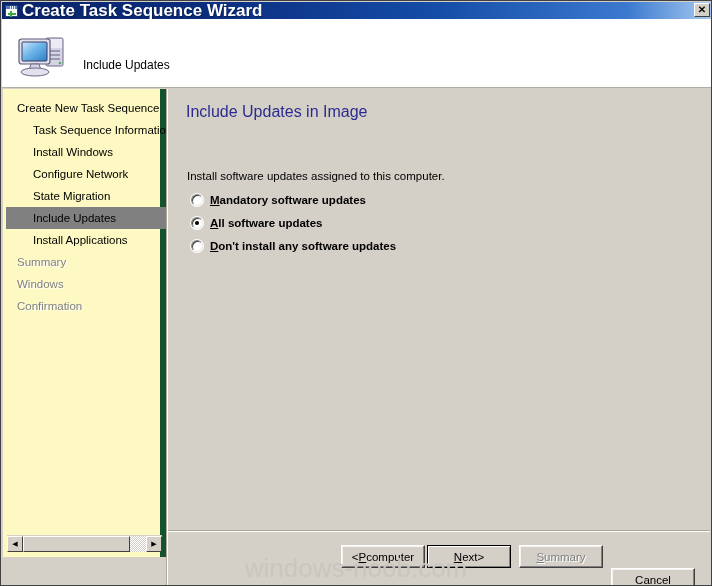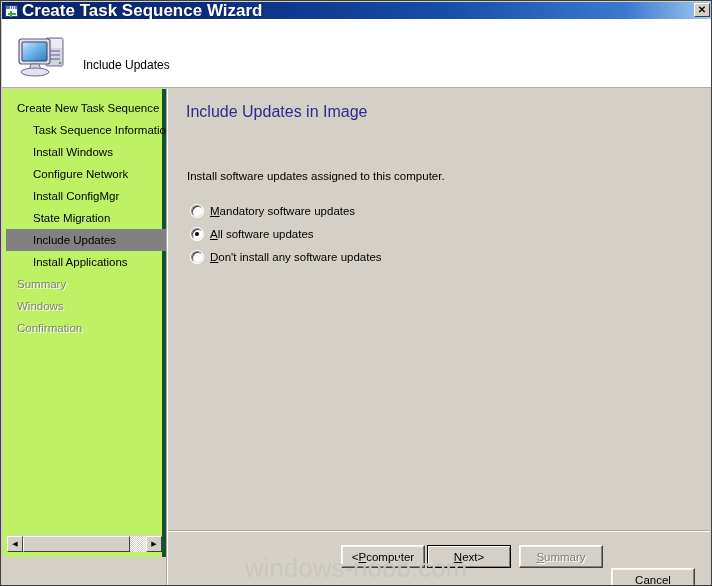--- a/index.html
+++ b/index.html
@@ -55,22 +55,22 @@
     box-sizing:border-box;
   }
   .pc-icon{position:absolute;left:14px;top:11px;width:56px;height:48px;}
   .hdr-text{
     position:absolute;left:81px;top:46px;transform:translateY(-50%);
     font-size:12px;color:#000;white-space:nowrap;
   }
   
   .sidebar{
     position:absolute;left:2px;top:88px;width:163px;height:468px;
-    background:#bef264;
-    border-right:4px solid #14532d;
+    background:#fef9c3;
+    border-right:6px solid #14532d;
     box-sizing:border-box;
   }
   .side-divider{
     position:absolute;left:165px;top:88px;width:1px;height:496px;background:#aca899;
   }
   .side-divider2{
     position:absolute;left:166px;top:88px;width:1px;height:496px;background:#ffffff;
   }
   .nav{position:absolute;left:0;top:8px;width:163px;}
   .nav-item{
@@ -115,21 +115,21 @@
   }
   .page-title{
     position:absolute;left:18px;top:14px;
     font-size:16px;color:#2b2b8f;white-space:nowrap;
   }
   .instruction{
     position:absolute;left:19px;top:81px;font-size:11.5px;color:#000;white-space:nowrap;
   }
   .radio-group{position:absolute;left:22px;top:105px;}
   .radio-row{
-    display:flex;align-items:flex-end;height:23px;cursor:default;
+    display:flex;align-items:flex-start;height:23px;cursor:default;font-weight:bold;
   }
   .radio{
     width:12px;height:12px;border-radius:50%;box-sizing:border-box;
     background:#ffffff;
     border:1px solid #808080;
     border-right-color:#e8e6e1;border-bottom-color:#e8e6e1;
     box-shadow:inset 1px 1px 0 #404040, 0 0 0 1px #ffffff;
     margin-right:7px;margin-left:1px;
     position:relative;flex:0 0 auto;
   }
@@ -214,21 +214,20 @@
     </svg>
     <div class="hdr-text">Include Updates</div>
   </div>
 
   <div class="sidebar">
     <div class="nav">
       <div class="nav-item">Create New Task Sequence</div>
       <div class="nav-item sub">Task Sequence Informatio</div>
       <div class="nav-item sub">Install Windows</div>
       <div class="nav-item sub">Configure Network</div>
-      <div class="nav-item sub">Install ConfigMgr</div>
       <div class="nav-item sub">State Migration</div>
       <div class="nav-item selected">Include Updates</div>
       <div class="nav-item sub">Install Applications</div>
       <div class="nav-item disabled">Summary</div>
       <div class="nav-item disabled">Windows</div>
       <div class="nav-item disabled">Confirmation</div>
     </div>
 
     <div class="hscroll">
       <div class="sb-btn">◀</div>

